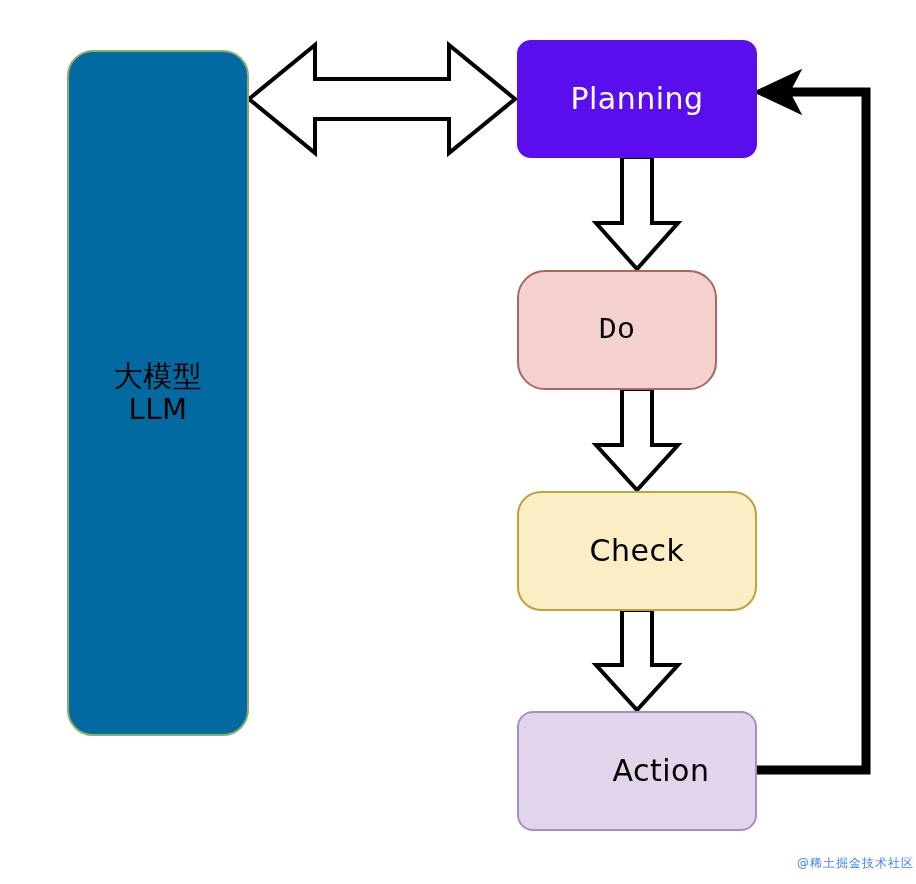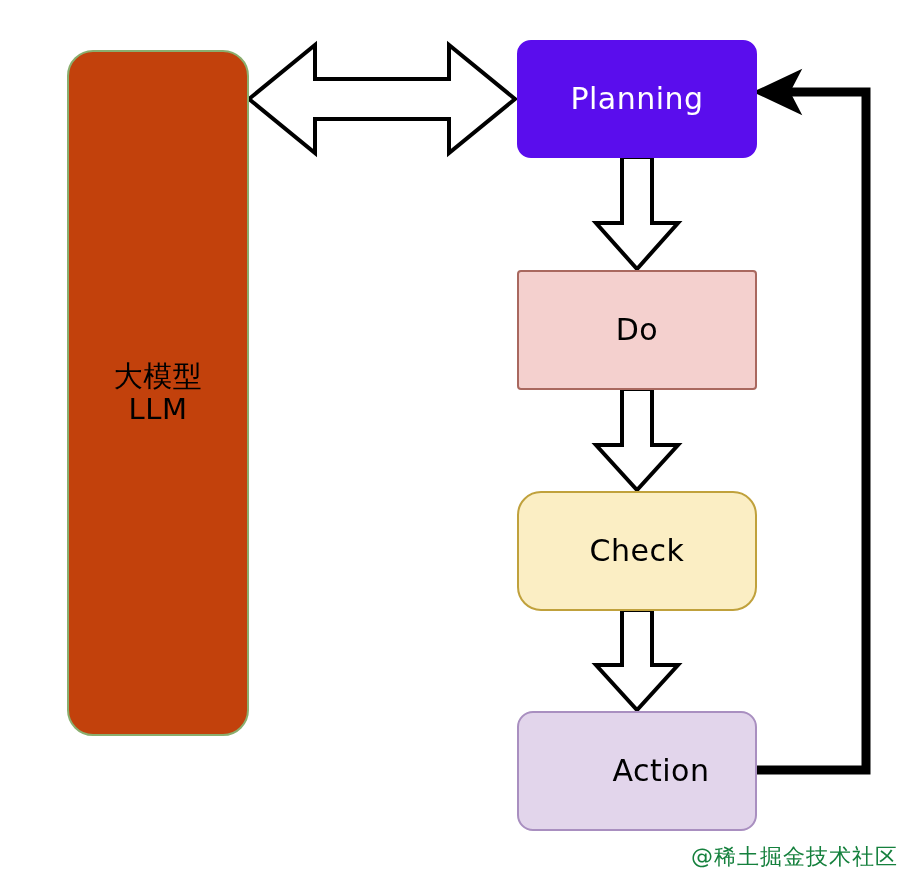--- a/index.html
+++ b/index.html
@@ -35,21 +35,21 @@
     white-space: pre-line;
     letter-spacing: 0.5px;
   }
 
   
   #node-llm {
     left: 67px;
     top: 50px;
     width: 182px;
     height: 686px;
-    background: #c2410c;
+    background: #0369a1;
     border-color: #8aae6e;
     border-radius: 26px;
     text-align: center;
   }
   #node-llm .node-label {
     font-size: 29px;
     color: #000000;
     font-family: "DejaVu Sans", "Liberation Sans", sans-serif;
   }
 
@@ -65,25 +65,26 @@
   }
   #node-planning .node-label {
     font-size: 30px;
     color: #ffffff;
   }
 
   
   #node-do {
     left: 517px;
     top: 270px;
-    width: 240px;
+    width: 200px;
     height: 120px;
     background: #f4d0ce;
     border-color: #a9685f;
-    border-radius: 4px;
+    border-radius: 28px;
+    font-family: Liberation Mono, monospace;
   }
   #node-do .node-label {
     font-size: 30px;
     color: #000000;
   }
 
   
   #node-check {
     left: 517px;
     top: 491px;
@@ -120,24 +121,24 @@
     left: 0;
     top: 0;
     width: 916px;
     height: 884px;
     pointer-events: none;
   }
 
   
   #watermark {
     position: absolute;
-    right: 18px;
+    right: 2px;
     bottom: 12px;
-    font-size: 22px;
-    color: #15803d;
+    font-size: 12px;
+    color: #3b82f6;
     letter-spacing: 1px;
     font-family: "DejaVu Sans", "Liberation Sans", sans-serif;
     user-select: none;
   }
 </style>
 </head>
 <body>
 
 <div id="canvas">
 

